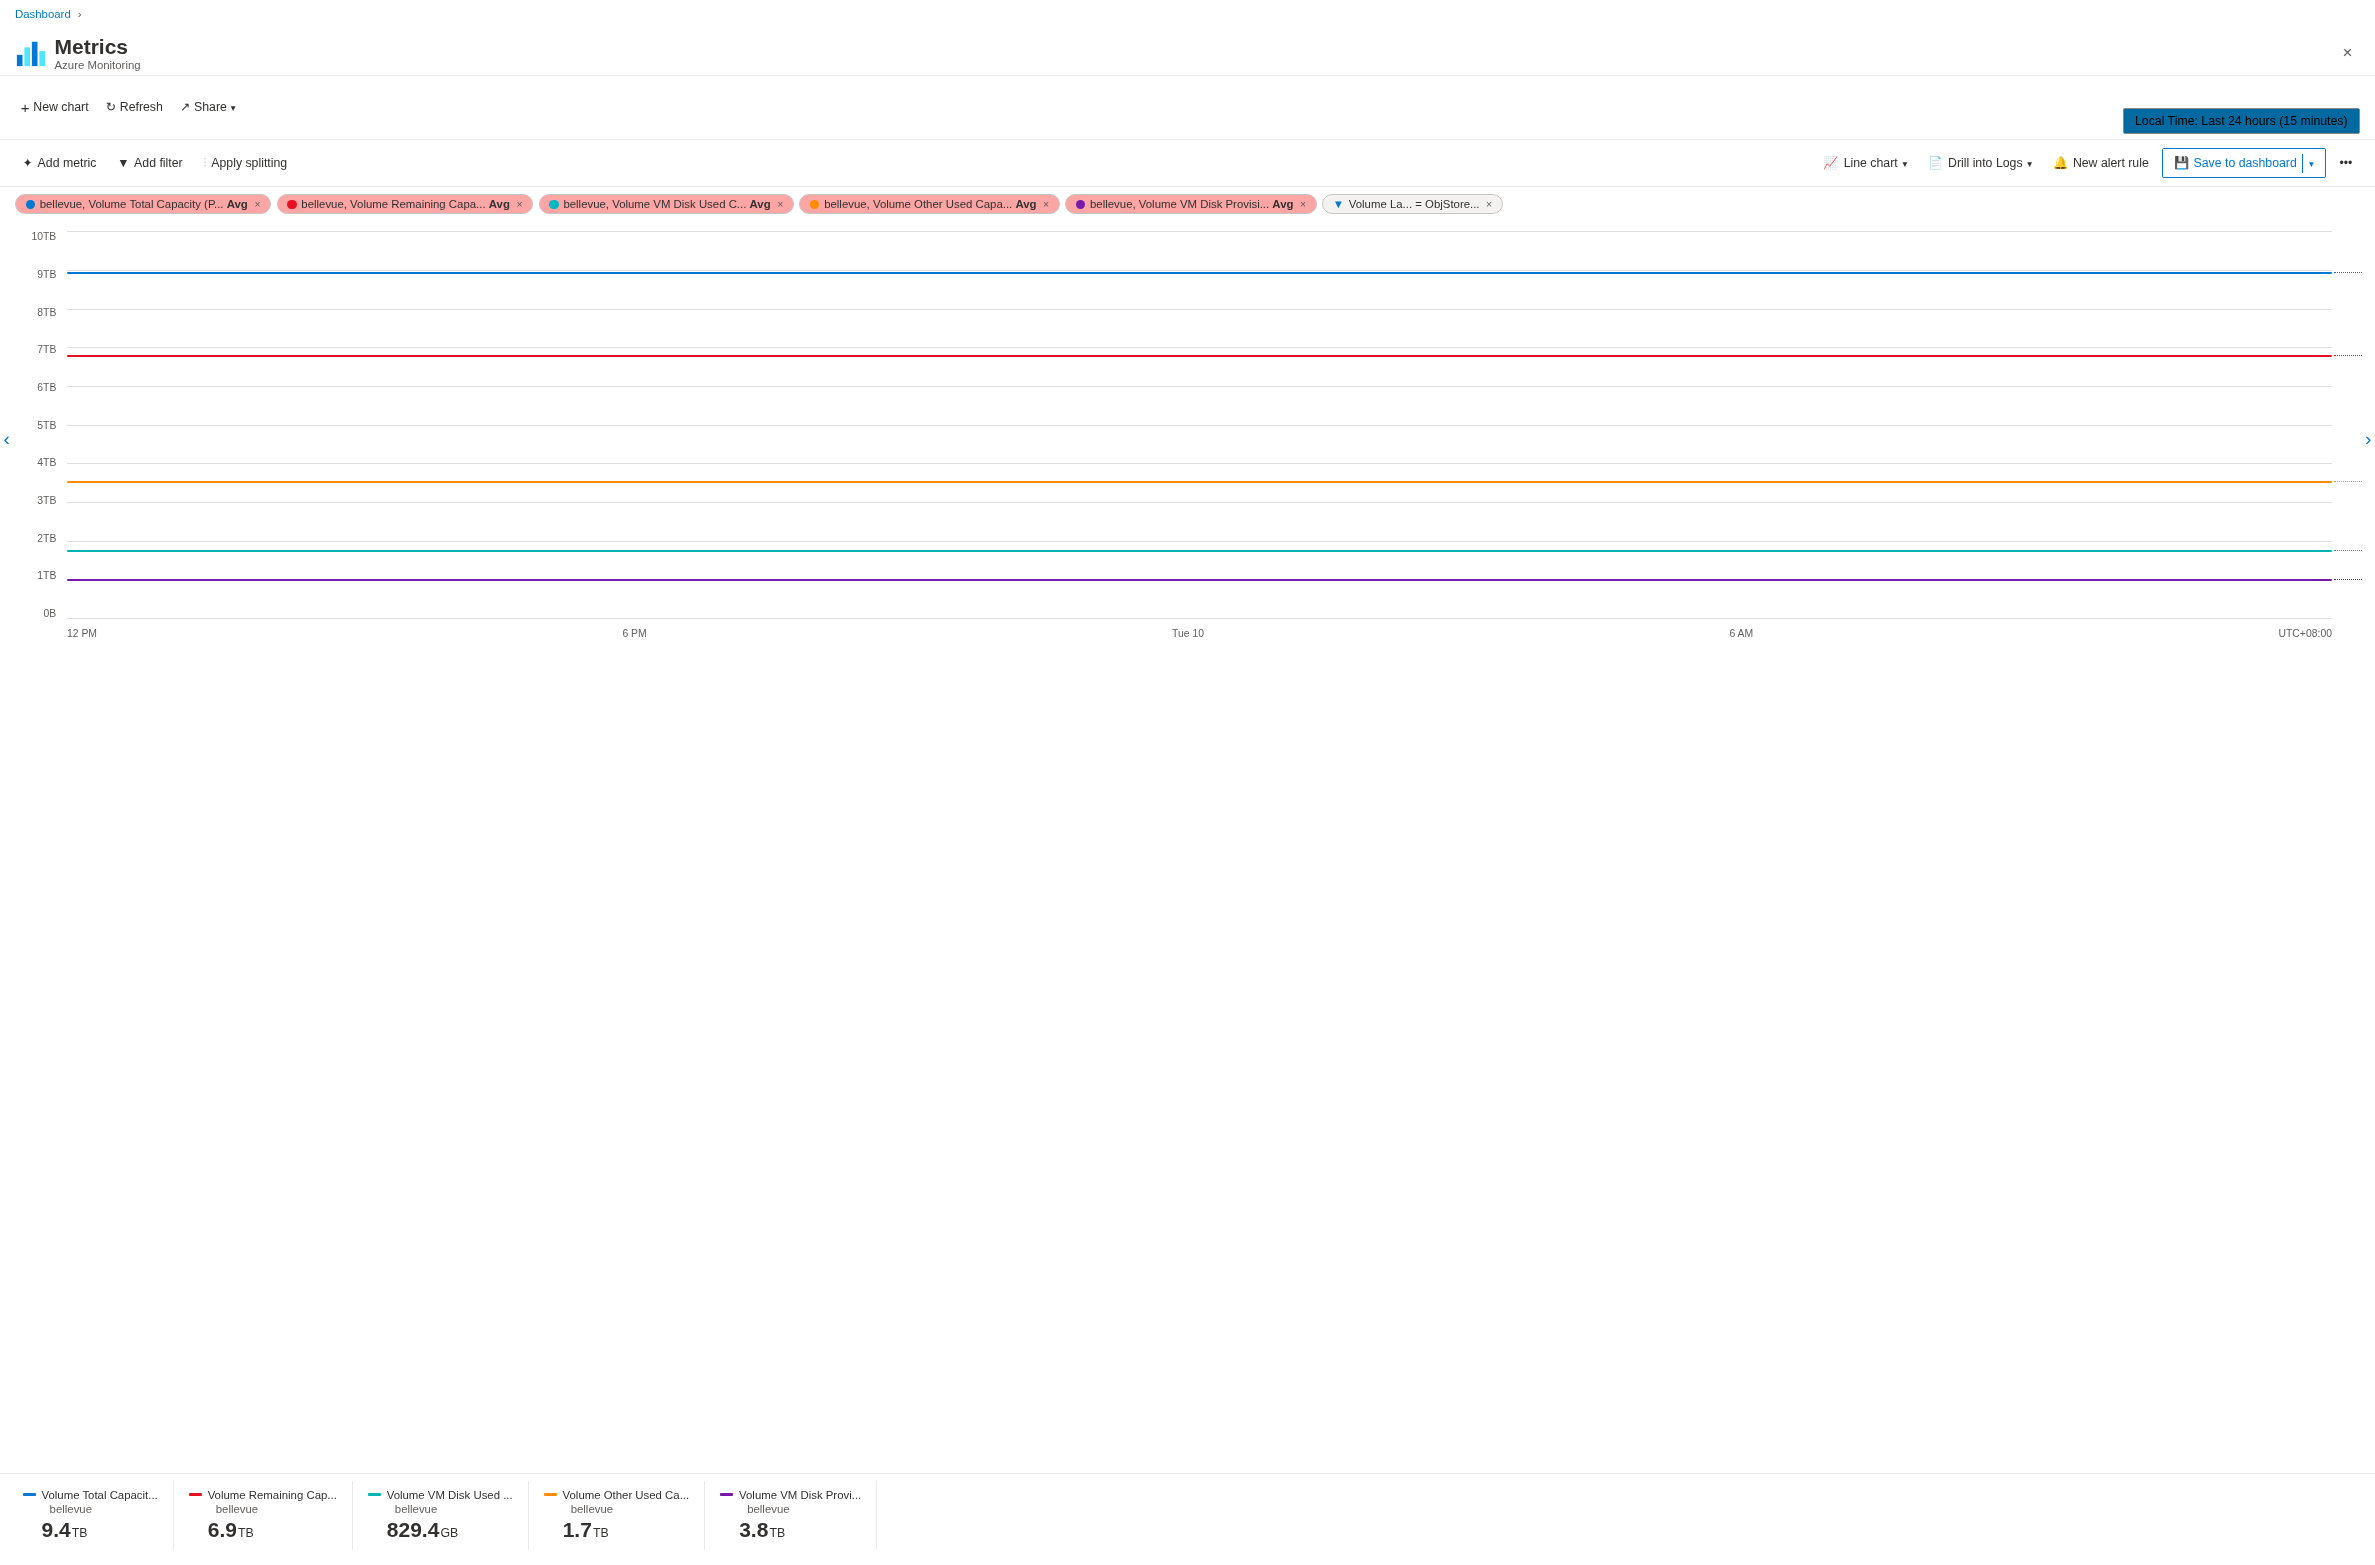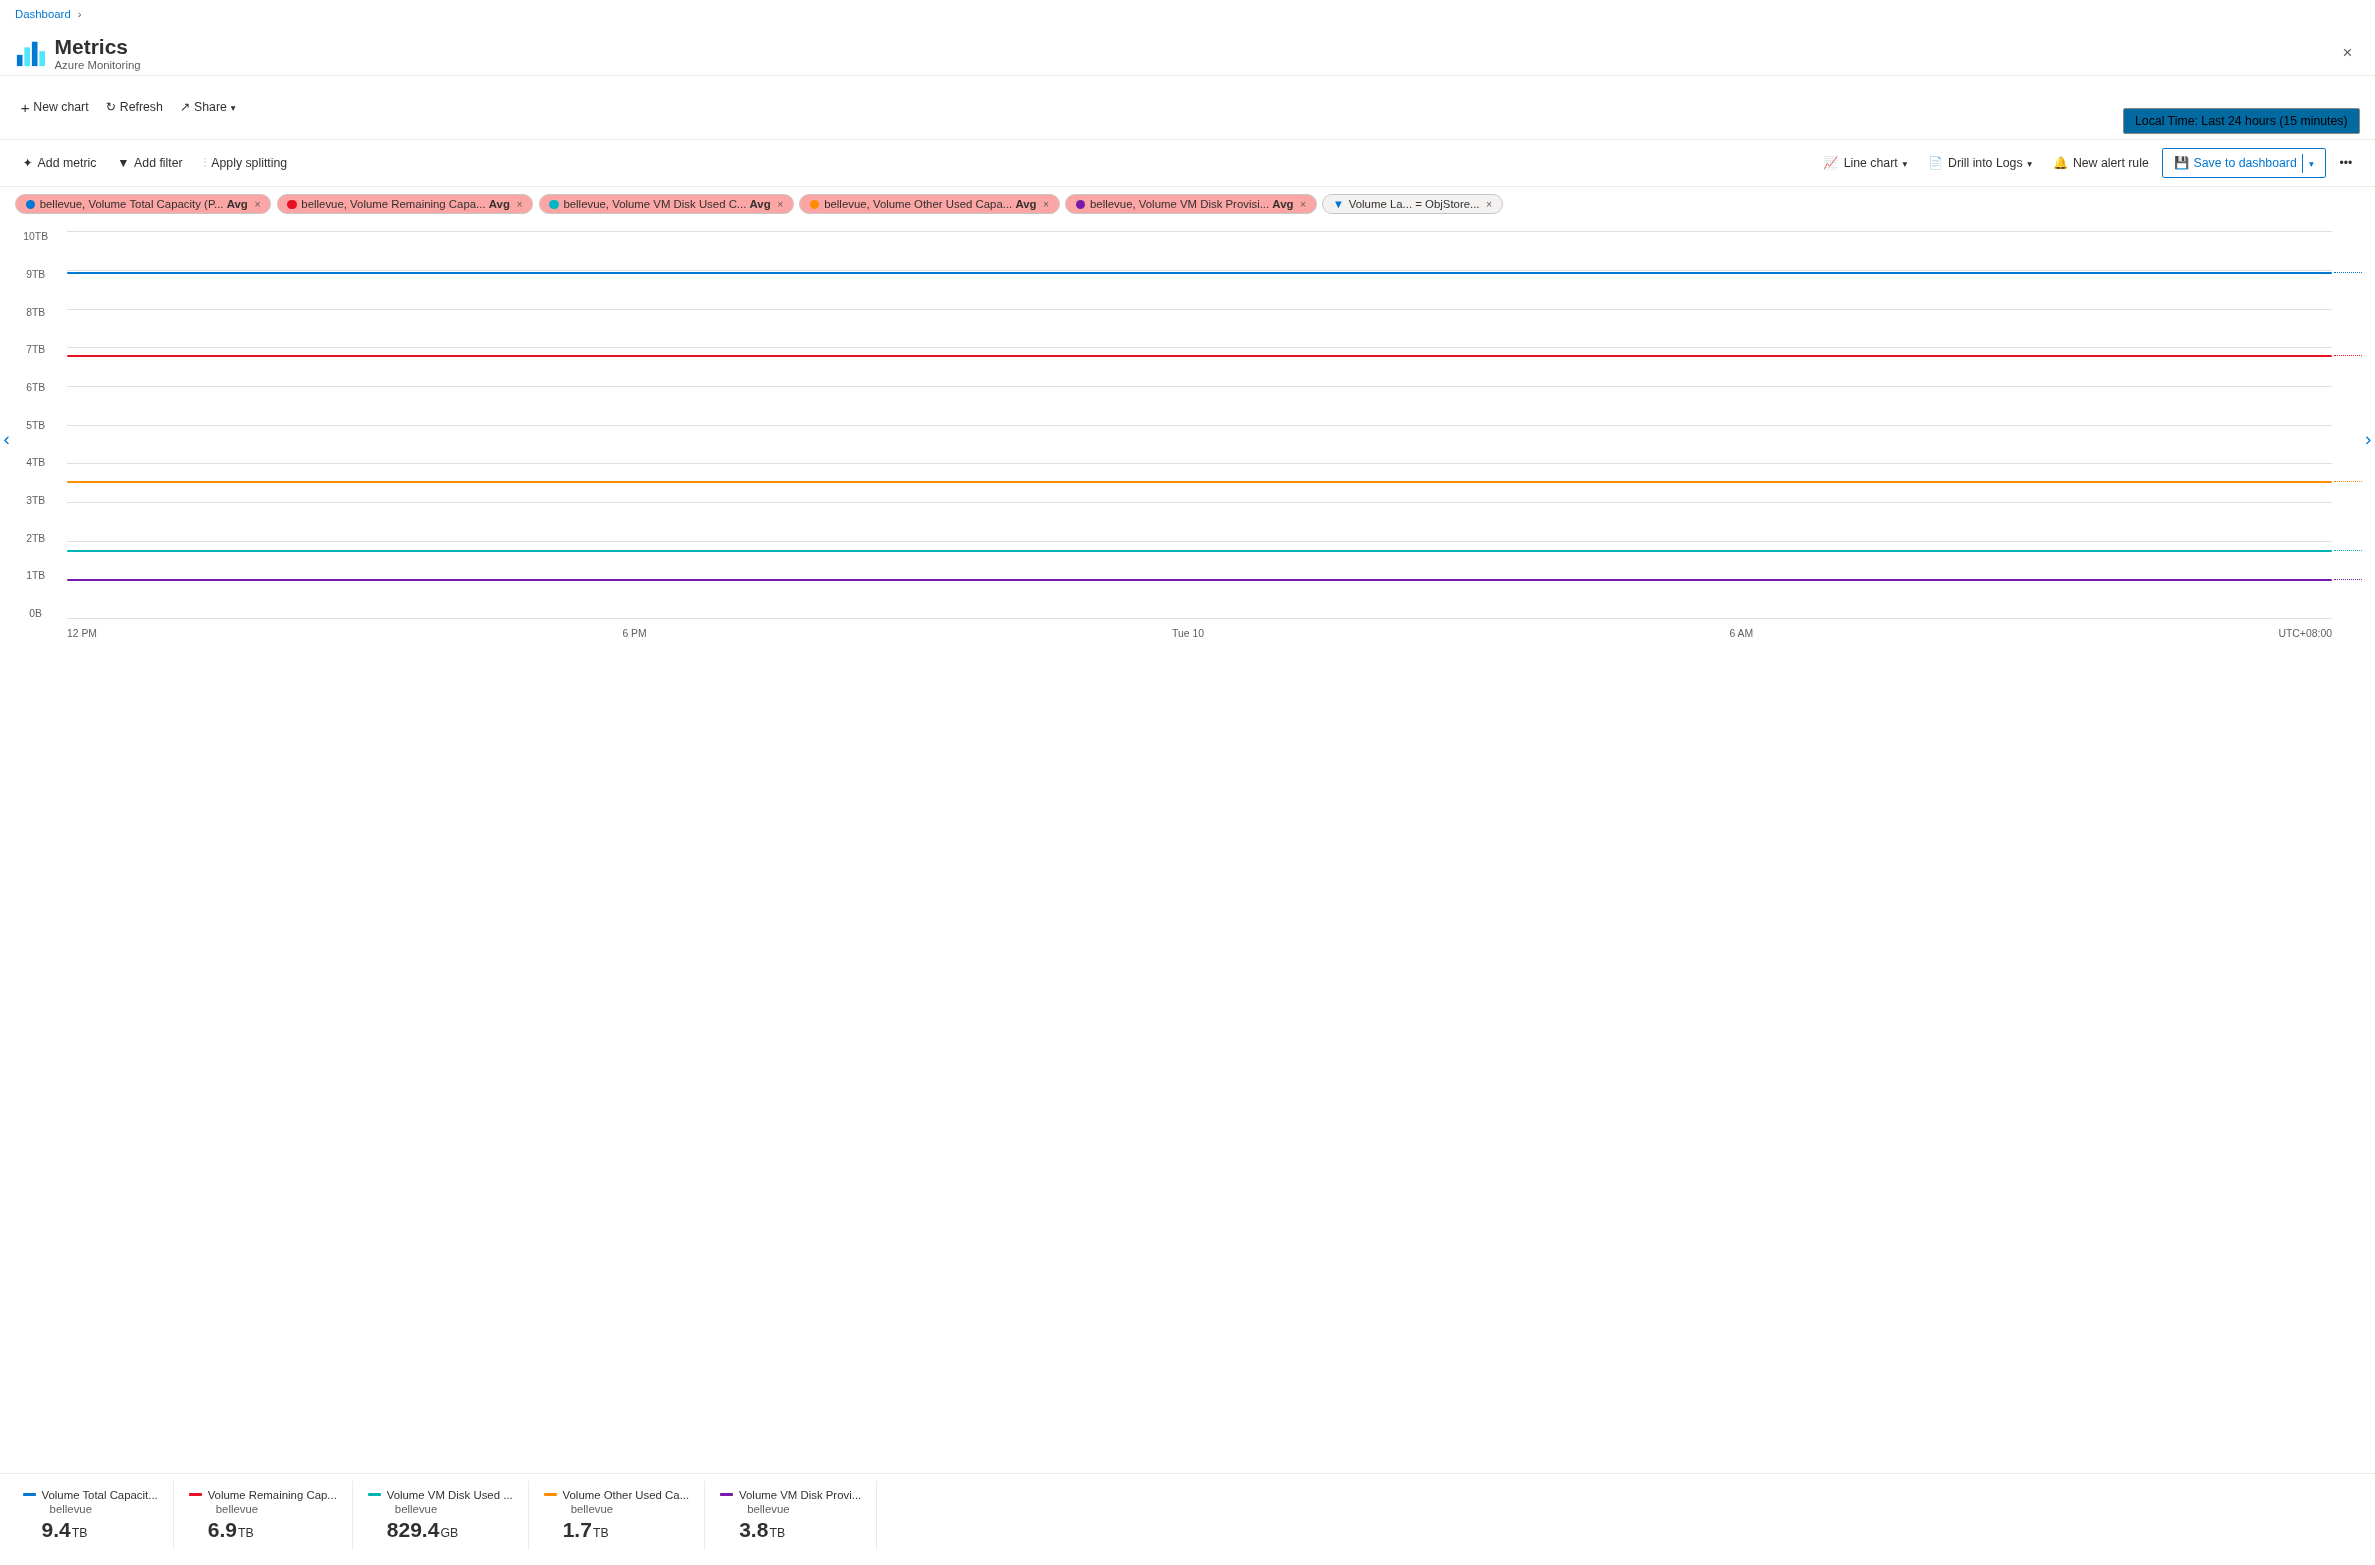--- a/index.html
+++ b/index.html
@@ -24,21 +24,21 @@
     .action-btn { background: none; border: none; cursor: pointer; display: flex; align-items: center; gap: 4.7px; font-size: 12.3px; color: #323130; padding: 4.7px 7.6px; border-radius: 1.9px; }
     .action-btn-primary { background: #fff; border: 0.9px solid #0078d4; color: #0078d4; border-radius: 1.9px; padding: 4.7px 11.4px; cursor: pointer; display: flex; align-items: center; gap: 3.8px; font-size: 12.3px; }
     .action-btn-primary .divider { width: 0.9px; height: 19px; background: #0078d4; margin: 0 1.9px; }
     .tags-row { display: flex; align-items: center; flex-wrap: wrap; gap: 5.7px; padding: 7.6px 15px; }
     .tag { display: flex; align-items: center; gap: 4.7px; border: 0.9px solid #c8c6c4; border-radius: 11.4px; padding: 2.8px 9.5px; font-size: 11.4px; background: #fca5a5; }
     .tag .dot { width: 9.5px; height: 9.5px; border-radius: 50%; flex-shrink: 0; }
     .tag .close { cursor: pointer; color: #605e5c; font-size: 10.4px; margin-left: 1.9px; }
     .tag.filter-tag { background: #f3f2f1; }
     .chart-area { flex: 1; padding: 0 15px; position: relative; }
     .chart-container { position: relative; width: 100%; height: 416px; margin-top: 9.5px; }
-    .y-axis { position: absolute; left: 0; top: 0; bottom: 28px; width: 47px; display: flex; flex-direction: column; justify-content: space-between; align-items: center; }
+    .y-axis { position: absolute; left: 0; top: 0; bottom: 28px; width: 47px; display: flex; flex-direction: column; justify-content: space-between; }
     .y-label { font-size: 10.4px; color: #605e5c; text-align: right; padding-right: 5.7px; }
     .chart-inner { position: absolute; left: 52px; right: 28px; top: 0; bottom: 28px; border-bottom: 0.9px solid #c8c6c4; }
     .grid-line { position: absolute; left: 0; right: 0; height: 0.9px; background: #e1dfdd; }
     .chart-line { position: absolute; left: 0; right: 0; height: 1.9px; border-radius: 0.9px; }
     .chart-line-dashed { position: absolute; right: -26.5px; width: 26.5px; height: 1.9px; border-top: 1.9px dotted; }
     .x-axis { position: absolute; left: 52px; right: 28px; bottom: 8px; display: flex; justify-content: space-between; }
     .x-label { font-size: 10.4px; color: #605e5c; }
     .nav-arrow { position: absolute; top: 50%; transform: translateY(-50%); background: none; border: none; cursor: pointer; font-size: 19px; color: #0078d4; padding: 7.6px; }
     .nav-arrow-left { left: -19px; }
     .nav-arrow-right { right: -19px; }

